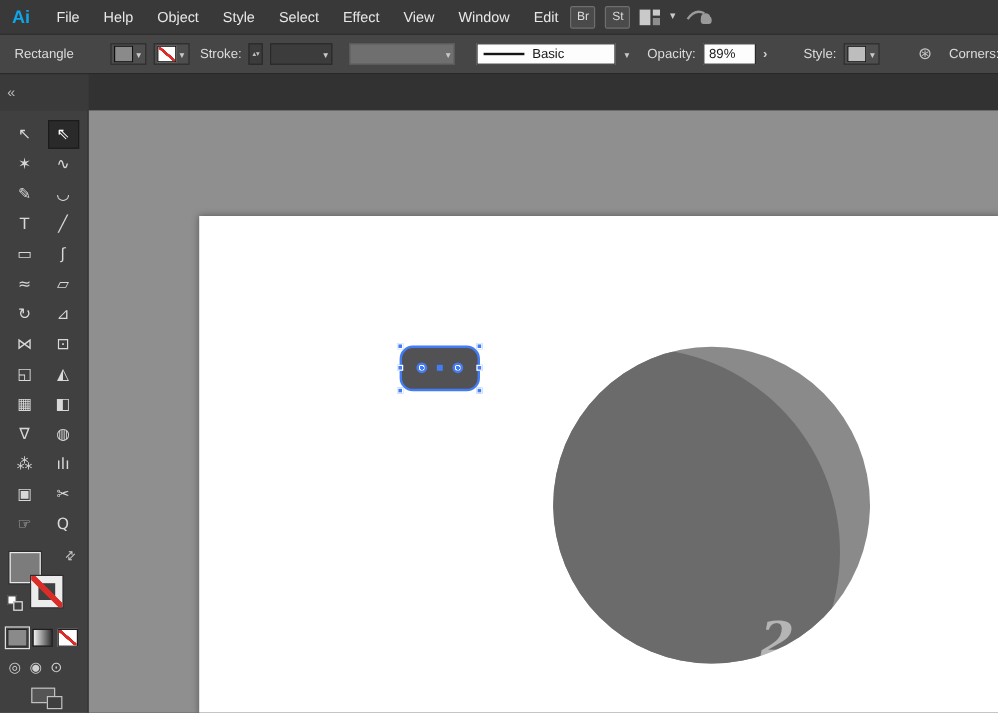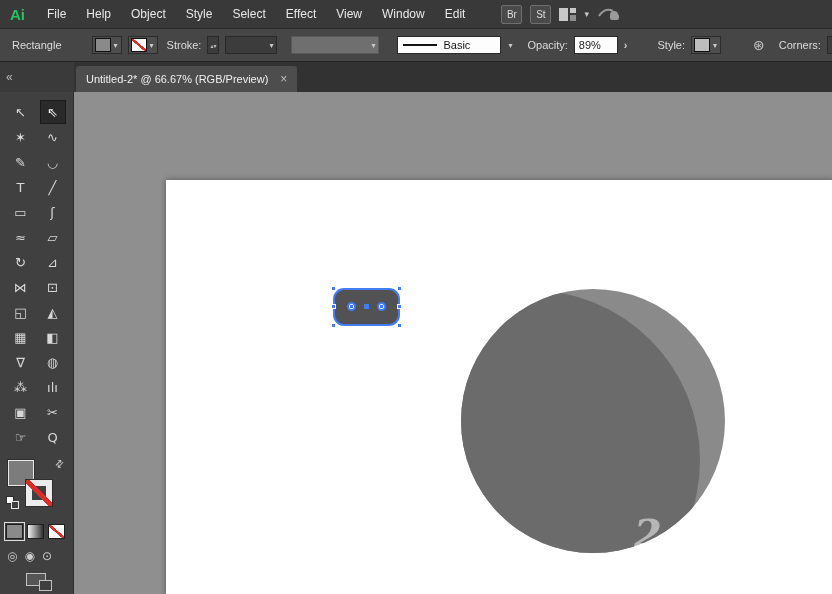--- a/index.html
+++ b/index.html
@@ -5,24 +5,24 @@
   * { box-sizing: border-box; margin: 0; padding: 0; }
   html,body { width:832px; height:594px; overflow:hidden; }
   body {
     font-family: "Liberation Sans", "DejaVu Sans", sans-serif;
     background:#383838; position:relative; color:#e5e5e5;
     -webkit-font-smoothing:antialiased;
   }
   
   #menu-bar { position:absolute; top:0; left:0; right:0; height:28px;
     background:#393939; display:flex; align-items:center; font-size:12px; }
-  .logo { color:#22c55e; font-weight:bold; font-size:15px; padding:0 12px 0 10px; }
+  .logo { color:#0ea5e9; font-weight:bold; font-size:15px; padding:0 12px 0 10px; }
   #menu-items { display:flex; align-items:center; height:100%; }
   .menu-item { padding:0 10px; line-height:28px; color:#e8e8e8; cursor:default; }
-  .menu-icons { display:flex; align-items:center; margin-left:26px; gap:8px; }
+  .menu-icons { display:flex; align-items:center; gap:8px; }
   .badge { width:21px; height:19px; background:#4a4a4a; border:1px solid #6e6e6e;
     border-radius:2px; color:#ddd; font-size:10px; display:flex; align-items:center; justify-content:center; }
   .ws-icon { width:17px; height:13px; position:relative; display:inline-block; }
   .ws-icon i { position:absolute; display:block; }
   .ws-a { left:0; top:0; width:9px; height:13px; background:#c9c9c9; }
   .ws-b { left:11px; top:0; width:6px; height:5px; background:#c9c9c9; }
   .ws-c { left:11px; top:7px; width:6px; height:6px; background:#8d8d8d; }
   .chev-sm { color:#c9c9c9; font-size:9px; font-family:"DejaVu Sans",sans-serif; }
   .hand-icon { display:block; }
 
@@ -39,21 +39,21 @@
   .slash::after { content:""; position:absolute; inset:0;
     background:linear-gradient(to top right, transparent 43%, #da2d28 44%, #da2d28 56%, transparent 57%); }
   .tinychev { color:#c9c9c9; font-size:8px; font-family:"DejaVu Sans",sans-serif; padding:0 1px; }
   .stepper { flex:none; width:12px; height:18px; background:#3c3c3c; border:1px solid #292929;
     display:flex; flex-direction:column; align-items:center; justify-content:center;
     font-size:6px; line-height:7px; color:#bdbdbd; font-family:"DejaVu Sans",sans-serif; }
   .combo { flex:none; height:18px; background:#3c3c3c; border:1px solid #292929;
     display:flex; align-items:center; justify-content:flex-end; padding-right:2px; }
   .combo-small { width:52px; }
   .combo-disabled { width:88px; background:#6f6f6f; border-color:#585858; }
-  .brush-box { flex:none; width:104px; height:18px; background:#fdfdfd; border:1px solid #292929;
+  .brush-box { flex:none; width:116px; height:18px; background:#fdfdfd; border:1px solid #292929;
     display:flex; align-items:center; gap:6px; padding:0 5px; }
   .brush-line { width:34px; height:2px; background:#141414; flex:none; }
   .brush-name { color:#161616; font-size:11px; }
   .opacity-field { flex:none; width:44px; height:18px; background:#fdfdfd; border:1px solid #292929;
     color:#1c1c1c; display:flex; align-items:center; padding:0 4px; }
   .flyout { color:#cfcfcf; font-size:11px; font-weight:bold; }
   .style-swatch { width:16px; height:14px; background:#bdbdbd; border:1px solid #101010; }
   .globe { color:#c6c6c6; font-size:14px; font-family:"DejaVu Sans",sans-serif; }
   .corners-combo { flex:none; width:16px; height:18px; background:#3c3c3c; border:1px solid #292929;
     border-right:none; color:#cfcfcf; font-size:11px; display:flex; align-items:center;
@@ -195,24 +195,20 @@
 
     <span class="globe" style="margin-left:26px;">⊛</span>
 
     <span class="cb-label" style="margin-left:8px;">Corners:</span>
     <span class="corners-combo">◜</span>
   </div>
 
   <div id="tab-bar">
     <div class="tab-bar-left">
       <span>«</span>
-    </div>
-    <div class="tab">
-      <span>Untitled-2* @ 66.67% (RGB/Preview)</span>
-      <span class="tab-close">×</span>
     </div>
   </div>
 
   <div id="toolbar">
     <div id="tools-grid">
         <div class="tool">↖</div>
         <div class="tool active">⇖</div>
         <div class="tool">✶</div>
         <div class="tool">∿</div>
         <div class="tool">✎</div>

